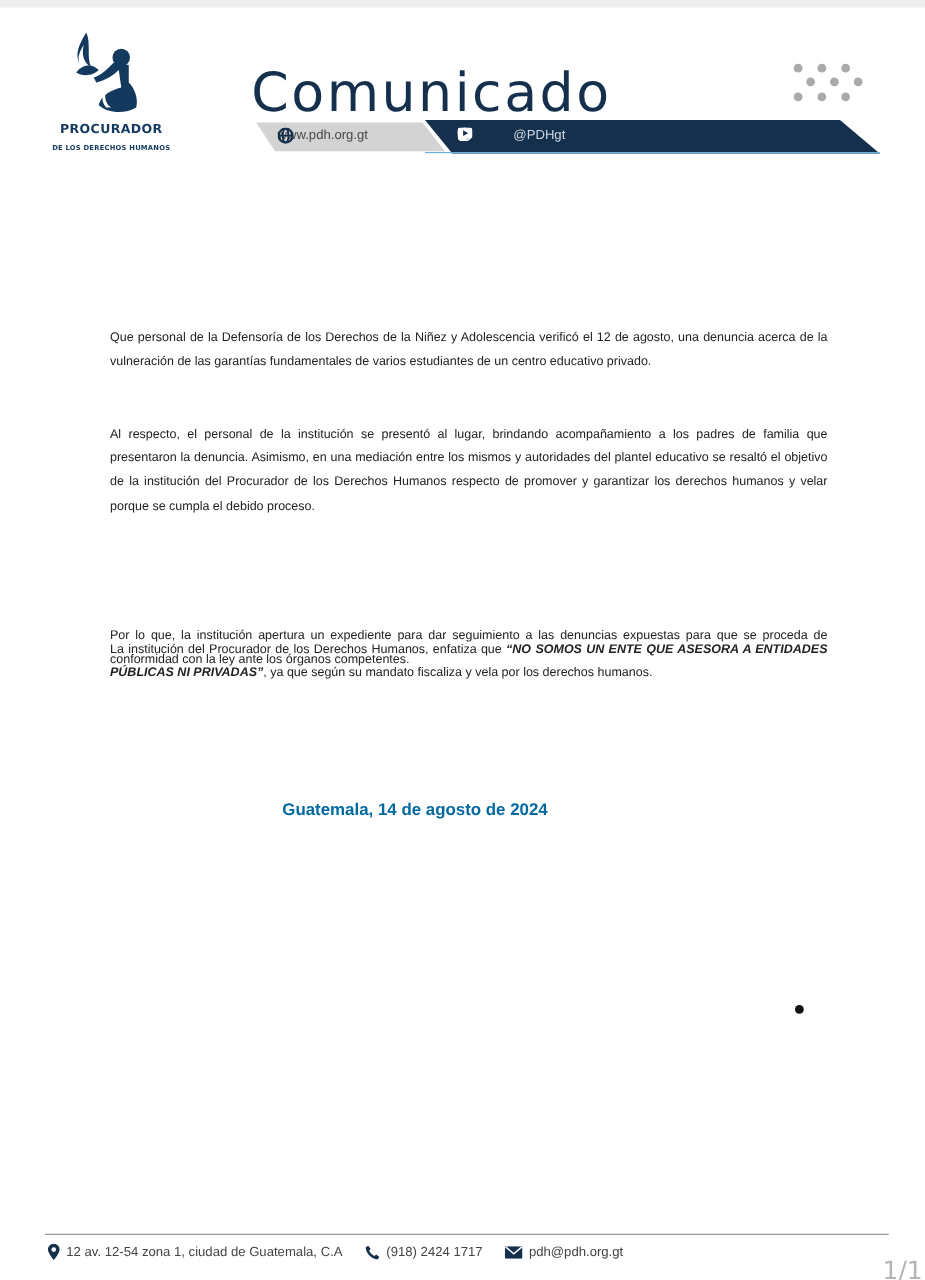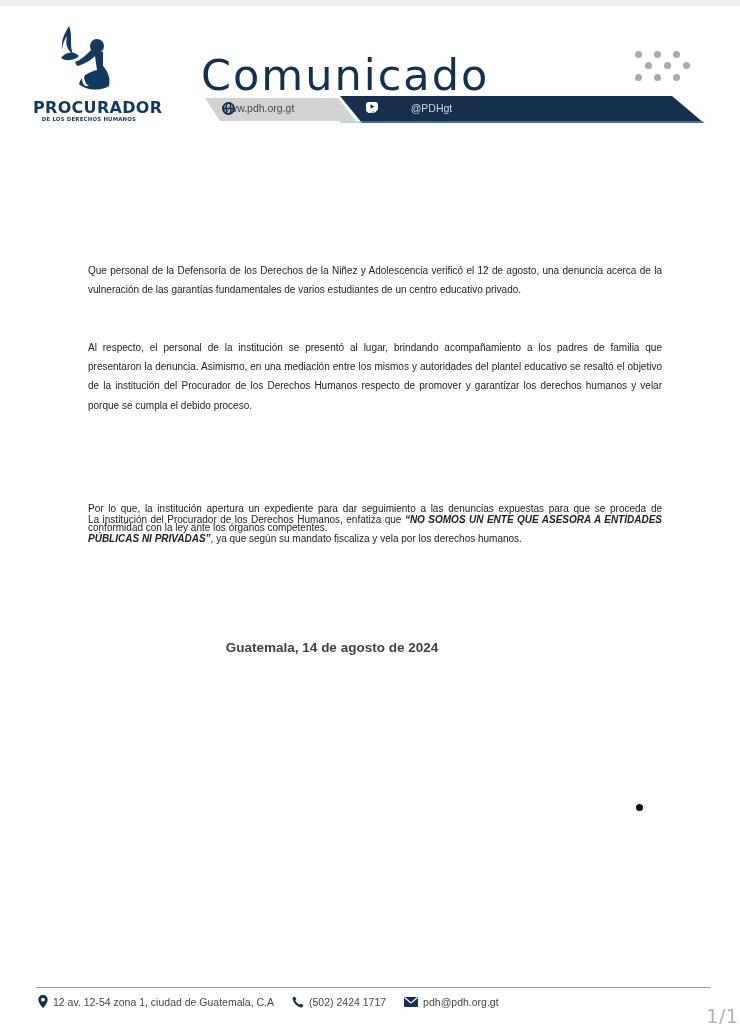--- a/index.html
+++ b/index.html
@@ -5,21 +5,21 @@
   html, body { margin: 0; padding: 0; }
   body {
     width: 740px; height: 1024px; background: #ffffff; position: relative; overflow: hidden;
     font-family: "Liberation Sans", sans-serif; color: #1f1f1f;
   }
   .top-strip { position: absolute; left: 0; top: 0; width: 740px; height: 6px; background: #eeeeee; }
   .logo { position: absolute; left: 33px; top: 20px; width: 112px; height: 108px; }
   .logo svg { position: absolute; left: 22px; top: 0; }
   .logo-name {
     position: absolute; left: 0; top: 78px; width: 112px; text-align: center;
-    font-family: "DejaVu Sans", sans-serif; font-weight: bold; font-size: 16px; color: #133a5e; letter-spacing: 0.3px;
+    font-family: "DejaVu Sans", sans-serif; font-weight: bold; font-size: 10px; color: #133a5e; letter-spacing: 0.3px;
   }
   .logo-sub {
     position: absolute; left: 0; top: 96px; width: 112px; text-align: center;
     font-family: "DejaVu Sans", sans-serif; font-weight: bold; font-size: 5.4px; color: #133a5e; letter-spacing: 0.2px;
   }
   .title {
     position: absolute; left: 201px; top: 38px; font-family: "DejaVu Sans", sans-serif;
     font-size: 43px; color: #14304d; letter-spacing: 2px; line-height: 1; margin-top: 16px;
   }
   .dots { position: absolute; left: 630px; top: 48px; width: 50px; height: 40px; }
@@ -31,21 +31,21 @@
   .soc { font-size: 11px; font-weight: bold; color: #ffffff; line-height: 1; }
   .handle { margin-left: 16px; color: #cfd8e3; }
 
   .heading { position: absolute; left: 0; top: 188px; width: 740px; text-align: center; color: #17365d; font-weight: bold; font-size: 16.5px; line-height: 26px; }
   .body-text { position: absolute; left: 88px; width: 574px; font-size: 10px; line-height: 19.2px; text-align: justify; color: #222222; }
   .p1 { top: 261px; }
   .p2 { top: 338px; }
   .p3 { top: 453px; margin-top: 46px; }
   .p4 { top: 510px; }
   .emph { font-weight: bold; font-style: italic; }
-  .date { position: absolute; left: 0; top: 640px; width: 664px; text-align: center; color: #404040; font-weight: bold; font-size: 13.5px; }
+  .date { position: absolute; left: 0; top: 640px; width: 664px; text-align: center; color: #0369a1; font-weight: bold; font-size: 13.5px; }
   .bullet-dot { position: absolute; left: 636px; top: 804px; width: 7px; height: 7px; border-radius: 50%; background: #111111; }
 
   .footer-rule { position: absolute; left: 36px; top: 987px; width: 675px; height: 1px; background: #999999; }
   .footer { position: absolute; left: 38px; top: 995px; display: flex; align-items: center; font-size: 10.5px; color: #444444; text-align: right; }
   .footer-item { display: flex; align-items: center; gap: 5px; margin-right: 18px; }
   .page-num { position: absolute; left: 706px; top: 1004px; font-size: 20px; color: #b5b5b5; font-family: "DejaVu Sans", sans-serif; }
 </style>
 </head>
 <body>
 
@@ -137,21 +137,21 @@
     <svg width="10" height="13" viewBox="0 0 10 14">
       <path d="M5 0 C2.2 0 0 2.2 0 5 C0 8.5 5 14 5 14 C5 14 10 8.5 10 5 C10 2.2 7.8 0 5 0 Z" fill="#14304d"></path>
       <circle cx="5" cy="5" r="2" fill="#fff"></circle>
     </svg>
     <span>12 av. 12-54 zona 1, ciudad de Guatemala, C.A</span>
   </div>
   <div class="footer-item">
     <svg width="12" height="12" viewBox="0 0 12 12">
       <path d="M2.5 0.5 L4.5 3 L3.3 4.5 C4 6 5.8 7.8 7.5 8.7 L9 7.5 L11.5 9.5 L10 11.5 C5 11 1 7 0.5 2 Z" fill="#14304d"></path>
     </svg>
-    <span>(502) 2424 1717</span>
+    <span>(918) 2424 1717</span>
   </div>
   <div class="footer-item">
     <svg width="14" height="10" viewBox="0 0 14 10">
       <rect x="0" y="0" width="14" height="10" rx="1" fill="#14304d"></rect>
       <polyline points="0.5,0.5 7,6 13.5,0.5" fill="none" stroke="#fff" stroke-width="1.2"></polyline>
     </svg>
     <span>pdh@pdh.org.gt</span>
   </div>
 </div>
 

